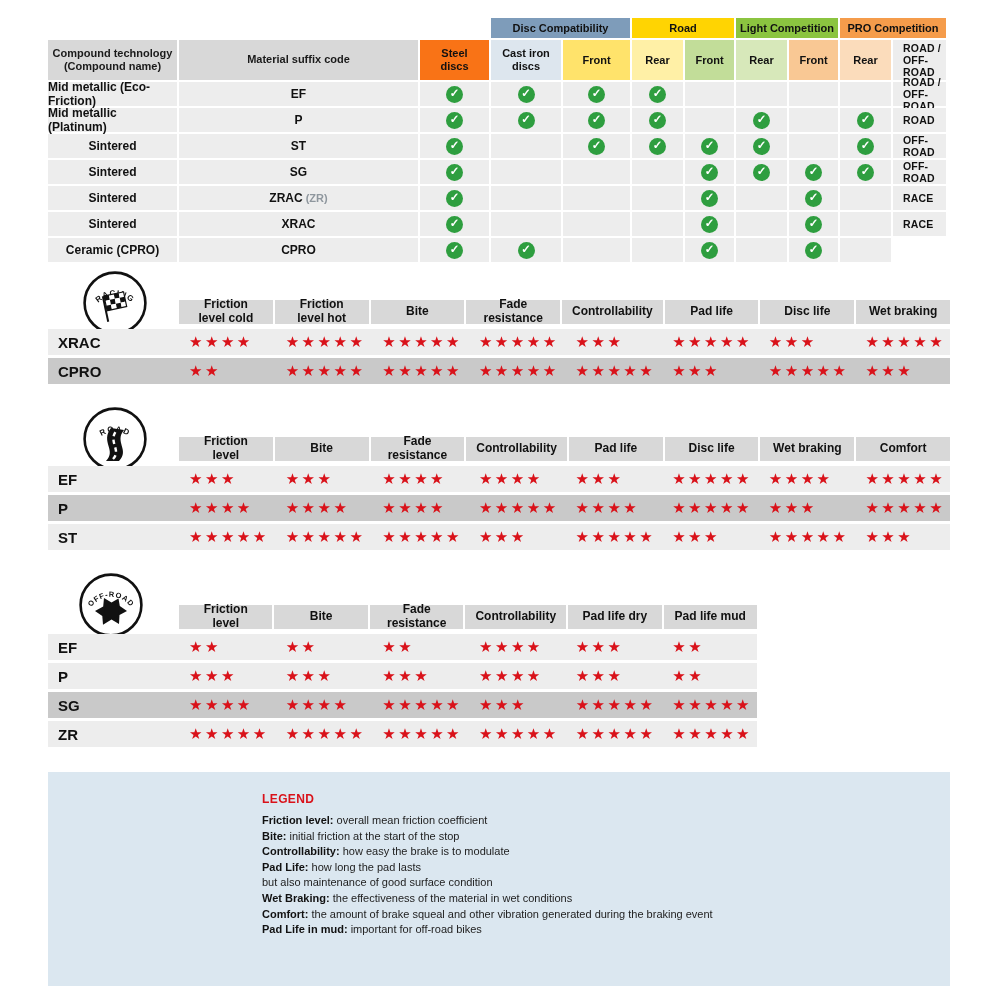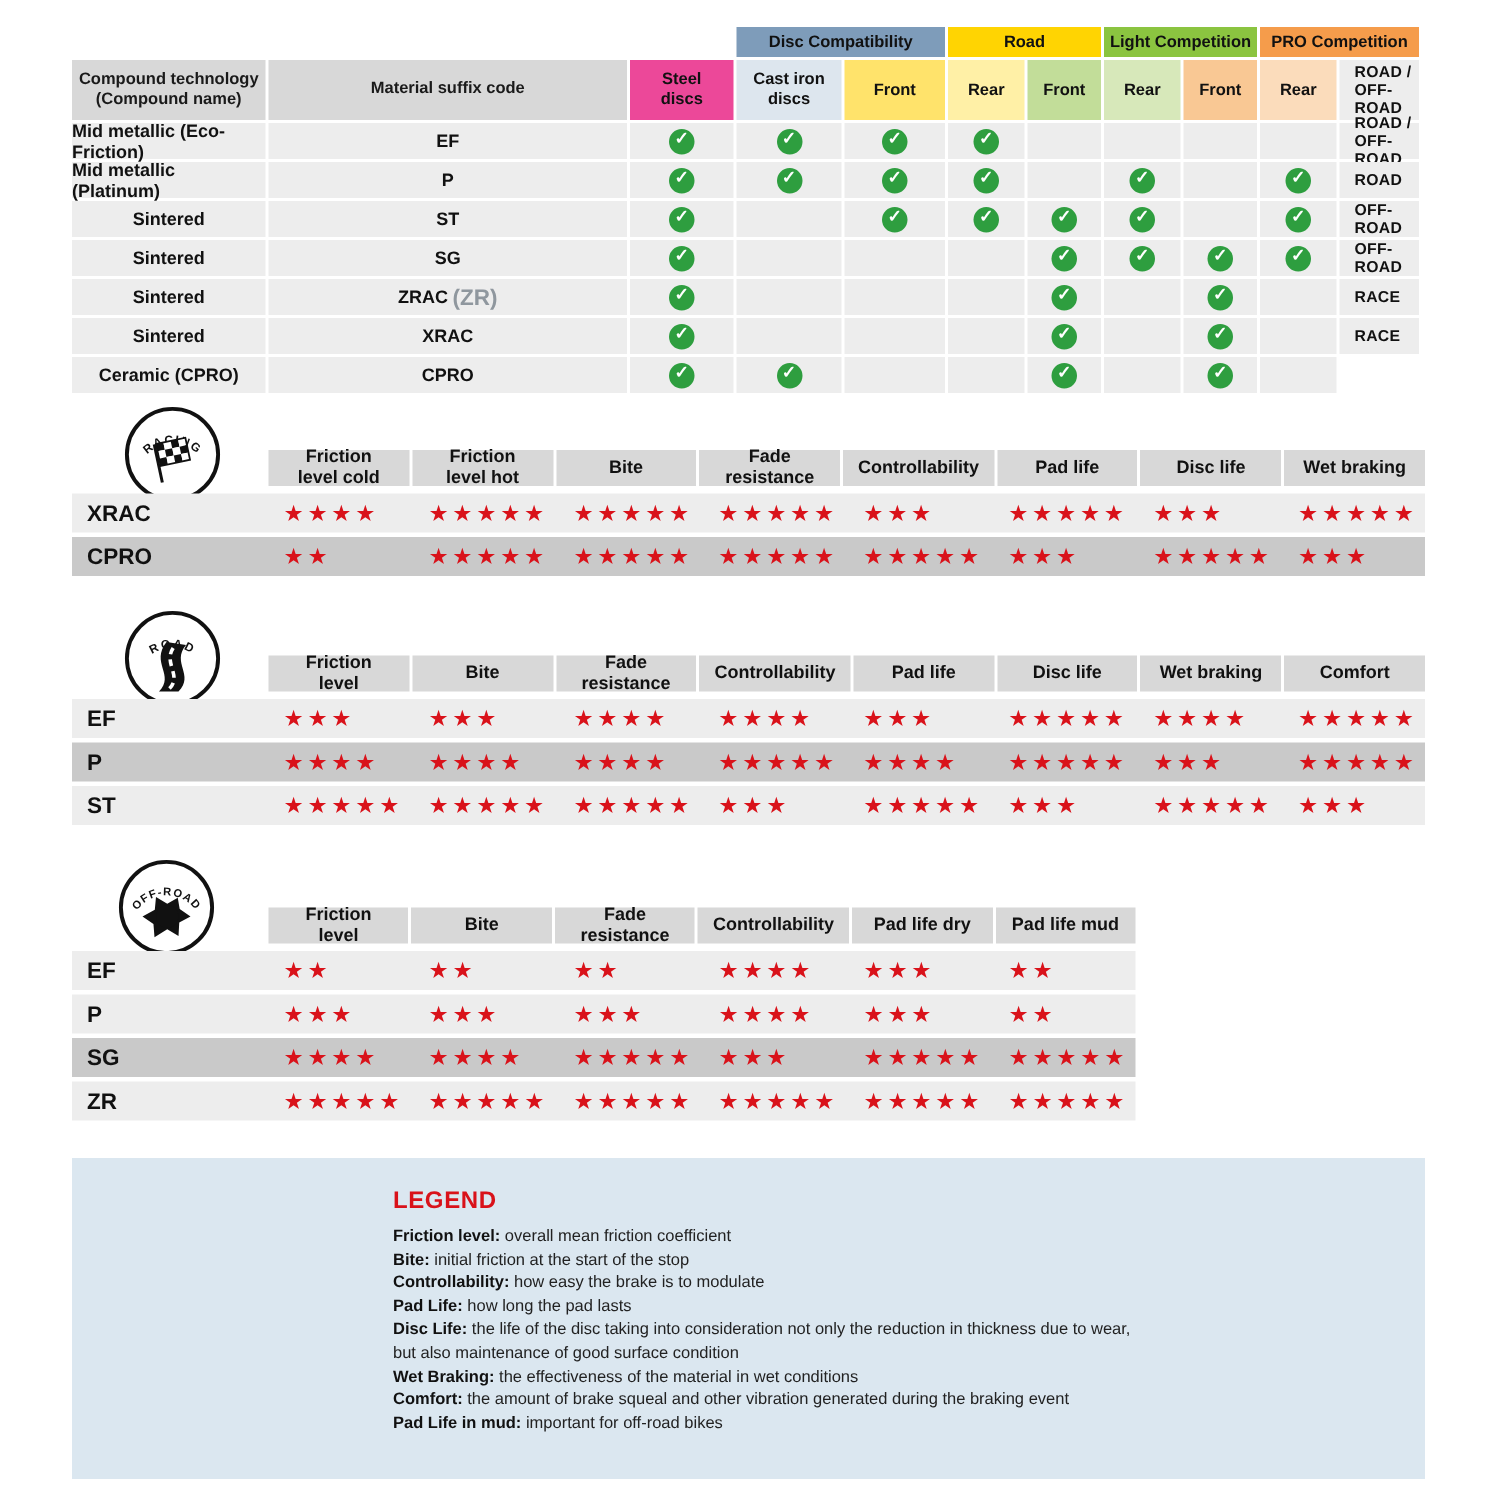--- a/index.html
+++ b/index.html
@@ -33,21 +33,21 @@
   }
   .subcell{
     display:flex; align-items:center; justify-content:center; text-align:center;
     font-weight:bold; font-size:11px; line-height:1.15; padding:0 9px; color:#111;
   }
   .dcell{
     background:var(--row-light); display:flex; align-items:center; justify-content:center;
     font-weight:bold; font-size:12px; color:#111;
   }
   .dcell.use{ font-size:10.5px; justify-content:flex-start; padding-left:10px; letter-spacing:0.2px; }
-  .code-note{ color:#8f979e; font-weight:bold; margin-left:3px; font-size:15px; }
+  .code-note{ color:#8f979e; font-weight:bold; margin-left:3px; font-size:11px; }
   .tick{
     width:17px; height:17px; border-radius:50%; background:var(--check); color:#fff;
     font-size:11.5px; font-weight:bold; display:flex; align-items:center; justify-content:center;
     line-height:1;
   }
 
   
   .rating{ position:absolute; display:flex; flex-direction:column; }
   .rating .hdr{ display:grid; column-gap:2px; margin-bottom:5px; }
   .rating .hspacer{ background:transparent; }
@@ -67,36 +67,36 @@
   }
 
   
   .section-icon{ position:absolute; width:66px; height:66px; }
 
   
   #legend{
     position:absolute; left:48px; top:772px; width:902px; height:214px;
     background:#dbe7f0; padding:20px 20px 0 214px;
   }
-  #legend .title{ color:var(--star); font-weight:bold; font-size:16px; letter-spacing:0.4px; margin-bottom:7px; }
+  #legend .title{ color:var(--star); font-weight:bold; font-size:12px; letter-spacing:0.4px; margin-bottom:7px; }
   #legend .line{ font-size:11px; line-height:15.6px; color:#222; }
   #legend .term{ font-weight:bold; color:#111; }
 </style>
 </head>
 <body>
 
 <section id="compat">
     <div class="spacer"></div>
     <div class="group-bar" style="background: rgb(126, 156, 186);">Disc Compatibility</div>
     <div class="group-bar" style="background: rgb(255, 212, 2);">Road</div>
     <div class="group-bar" style="background: rgb(139, 196, 64);">Light Competition</div>
     <div class="group-bar" style="background: rgb(245, 156, 75);">PRO Competition</div>
     <div class="hcell">Compound technology (Compound name)</div>
     <div class="hcell">Material suffix code</div>
-    <div class="subcell" style="background: #ec4899;">Steel discs</div>
+    <div class="subcell" style="background: #f97316;">Steel discs</div>
     <div class="subcell" style="background: rgb(221, 230, 238);">Cast iron discs</div>
     <div class="subcell" style="background: rgb(255, 227, 107);">Front</div>
     <div class="subcell" style="background: rgb(255, 240, 166);">Rear</div>
     <div class="subcell" style="background: rgb(194, 221, 153);">Front</div>
     <div class="subcell" style="background: rgb(215, 232, 186);">Rear</div>
     <div class="subcell" style="background: rgb(249, 200, 148);">Front</div>
     <div class="subcell" style="background: rgb(251, 220, 187);">Rear</div>
     <div class="dcell use">ROAD / OFF-ROAD</div>
     <div class="dcell">Mid metallic (Eco-Friction)</div>
     <div class="dcell">EF</div>
@@ -421,19 +421,18 @@
     </div>
   </section>
 
 <section id="legend">
   <div class="title">LEGEND</div>
   <div id="legend-lines">
       <div class="line"><span class="term">Friction level: </span><span class="def">overall mean friction coefficient</span></div>
       <div class="line"><span class="term">Bite: </span><span class="def">initial friction at the start of the stop</span></div>
       <div class="line"><span class="term">Controllability: </span><span class="def">how easy the brake is to modulate</span></div>
       <div class="line"><span class="term">Pad Life: </span><span class="def">how long the pad lasts</span></div>
-      <div class="line"><span class="term">Disc Life: </span><span class="def">the life of the disc taking into consideration not only the reduction in thickness due to wear,</span></div>
       <div class="line"><span class="def">but also maintenance of good surface condition</span></div>
       <div class="line"><span class="term">Wet Braking: </span><span class="def">the effectiveness of the material in wet conditions</span></div>
       <div class="line"><span class="term">Comfort: </span><span class="def">the amount of brake squeal and other vibration generated during the braking event</span></div>
       <div class="line"><span class="term">Pad Life in mud: </span><span class="def">important for off-road bikes</span></div>
     </div>
 </section>
 
 </body></html>

